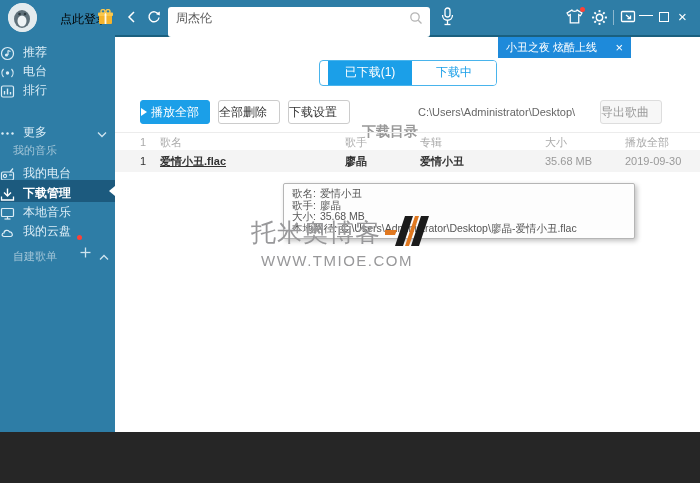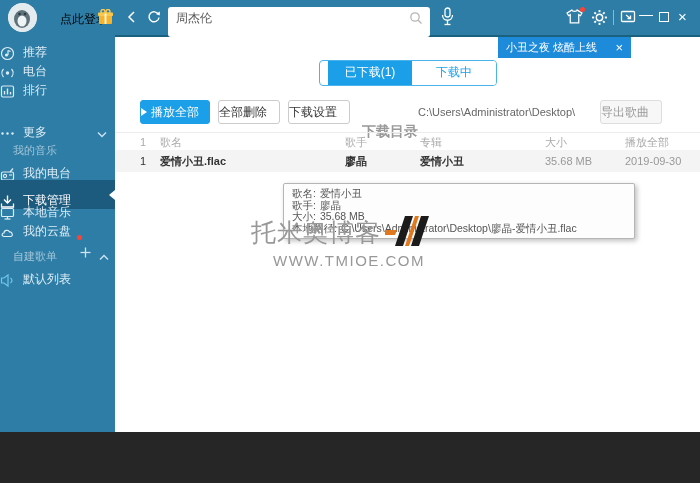--- a/index.html
+++ b/index.html
@@ -36,21 +36,21 @@
   .win-min { position:absolute; left:639px; top:6px; color:#fff; font-size:14px; cursor:pointer; }
   .win-max { position:absolute; left:659px; top:12px; width:10px; height:10px; border:1.5px solid #fff; cursor:pointer; }
   .win-close { position:absolute; left:678px; top:8px; color:#fff; font-size:15px; cursor:pointer; }
 
   
   .side-item { position:absolute; left:0; width:115px; height:20px; display:flex; align-items:flex-end; gap:8px; color:#dcedf6; cursor:pointer; }
   .side-item svg { flex:0 0 auto; }
   .side-label { font-size:12px; white-space:nowrap; }
   .side-section { position:absolute; left:13px; width:95px; color:rgba(255,255,255,.55); font-size:11px; }
   .hifi .side-label { color:#f3a73a; }
-  .side-item.active { background:#1c5a7e; color:#fff; height:29px; }
+  .side-item.active { background:#1c5a7e; color:#fff; height:22px;font-weight:bold; }
   .notch { position:absolute; right:0; top:50%; margin-top:-5px; width:0; height:0; border-top:5px solid transparent; border-bottom:5px solid transparent; border-right:6px solid #fff; }
   .reddot { width:5px; height:5px; border-radius:50%; background:#ff4136; margin-left:-2px; margin-top:-8px; }
   .side-right { position:absolute; }
 
   
   .topline { position:absolute; top:0; left:0; width:585px; height:2px; background:#1a607f; }
   .notification { position:absolute; top:2px; left:383px; width:133px; height:21px; background:#1e8ada; color:#fff; font-size:11px; display:flex; align-items:center; padding:0 8px; gap:8px; z-index:4; }
   .notification .ntext { flex:1; white-space:nowrap; }
   .notification .nclose { cursor:pointer; font-size:13px; }
 
@@ -74,21 +74,21 @@
   .c-idx{left:25px;} .c-name{left:45px;} .c-artist{left:230px;} .c-album{left:305px;} .c-size{left:430px;} .c-time{left:510px;}
   .trow .c-size, .trow .c-time { color:#999; }
 
   .tooltip { position:absolute; left:168px; top:148px; width:352px; background:#fdfdfd; border:1px solid #b5b5b5; border-radius:2px; box-shadow:2px 2px 5px rgba(0,0,0,.25); padding:4px 8px; z-index:5; }
   .tip-line { font-size:10.5px; color:#555; line-height:11.6px; white-space:nowrap; }
   .tip-line .lab { margin-right:4px; }
 
   .watermark { position:absolute; left:136px; top:181px; z-index:6; color:#98989a; }
   .wm-row { display:flex; align-items:flex-start; gap:4px; }
   .wm-title { font-size:25px; letter-spacing:1px; }
-  .wm-url { font-size:15px; letter-spacing:1.5px; margin-top:3px; margin-left:22px; }
+  .wm-url { font-size:15px; letter-spacing:1.5px; margin-top:3px; margin-left:10px; }
 </style>
 </head>
 <body>
 
 <div class="topbar">
   <div class="avatar">
     <svg width="29" height="29" viewBox="0 0 29 29">
       <circle cx="14.5" cy="14.5" r="14.5" fill="#e3ebee"></circle>
       <ellipse cx="14" cy="16" rx="8" ry="9" fill="#5e7079"></ellipse>
       <ellipse cx="14" cy="18" rx="4.5" ry="5.5" fill="#eef3f5"></ellipse>
@@ -251,27 +251,20 @@
         <line x1="5.5" y1="0.5" x2="5.5" y2="10.5" stroke="#cfe4ef" stroke-width="1.3"></line>
         <line x1="0.5" y1="5.5" x2="10.5" y2="5.5" stroke="#cfe4ef" stroke-width="1.3"></line>
       </svg>
   </span>
   <span class="side-right" style="top:215px; right:6px;">
     <svg width="10" height="7" viewBox="0 0 10 7">
         <polyline points="1,5.5 5,1.5 9,5.5" fill="none" stroke="#cfe4ef" stroke-width="1.3"></polyline>
       </svg>
   </span>
 
-  <div class="side-item" style="top:233px">
-    <svg width="15" height="15" viewBox="0 0 15 15">
-      <polygon points="1.5,5 4,5 8,2 8,13 4,10 1.5,10" fill="none" stroke="#6fc6ef" stroke-width="1.2"></polygon>
-      <path d="M10.5 5 C12.5 6.5 12.5 8.5 10.5 10" fill="none" stroke="#6fc6ef" stroke-width="1.2"></path>
-    </svg>
-    <span class="side-label">默认列表</span>
-  </div>
 </div>
 
 <div class="content">
   <div class="topline"></div>
 
   <div class="notification">
     <span class="ntext">小丑之夜 炫酷上线</span>
     <span class="nclose">×</span>
   </div>
 
@@ -291,21 +284,21 @@
     <span class="cell c-idx">1</span>
     <span class="cell c-name">歌名</span>
     <span class="cell c-artist">歌手</span>
     <span class="cell c-album">专辑</span>
     <span class="cell c-size">大小</span>
     <span class="cell c-time">播放全部</span>
   </div>
 
   <div class="trow">
     <span class="cell c-idx">1</span>
-    <span class="cell c-name" style="font-weight:bold;">爱情小丑.flac</span>
+    <span class="cell c-name" style="font-weight:bold;text-decoration:underline;">爱情小丑.flac</span>
     <span class="cell c-artist" style="font-weight:bold;">廖晶</span>
     <span class="cell c-album" style="font-weight:bold;">爱情小丑</span>
     <span class="cell c-size">35.68 MB</span>
     <span class="cell c-time">2019-09-30</span>
   </div>
 
   <div class="tooltip">
     <div class="tip-line"><span class="lab">歌名:</span><span>爱情小丑</span></div>
     <div class="tip-line"><span class="lab">歌手:</span><span>廖晶</span></div>
     <div class="tip-line"><span class="lab">大小:</span><span>35.68 MB</span></div>

